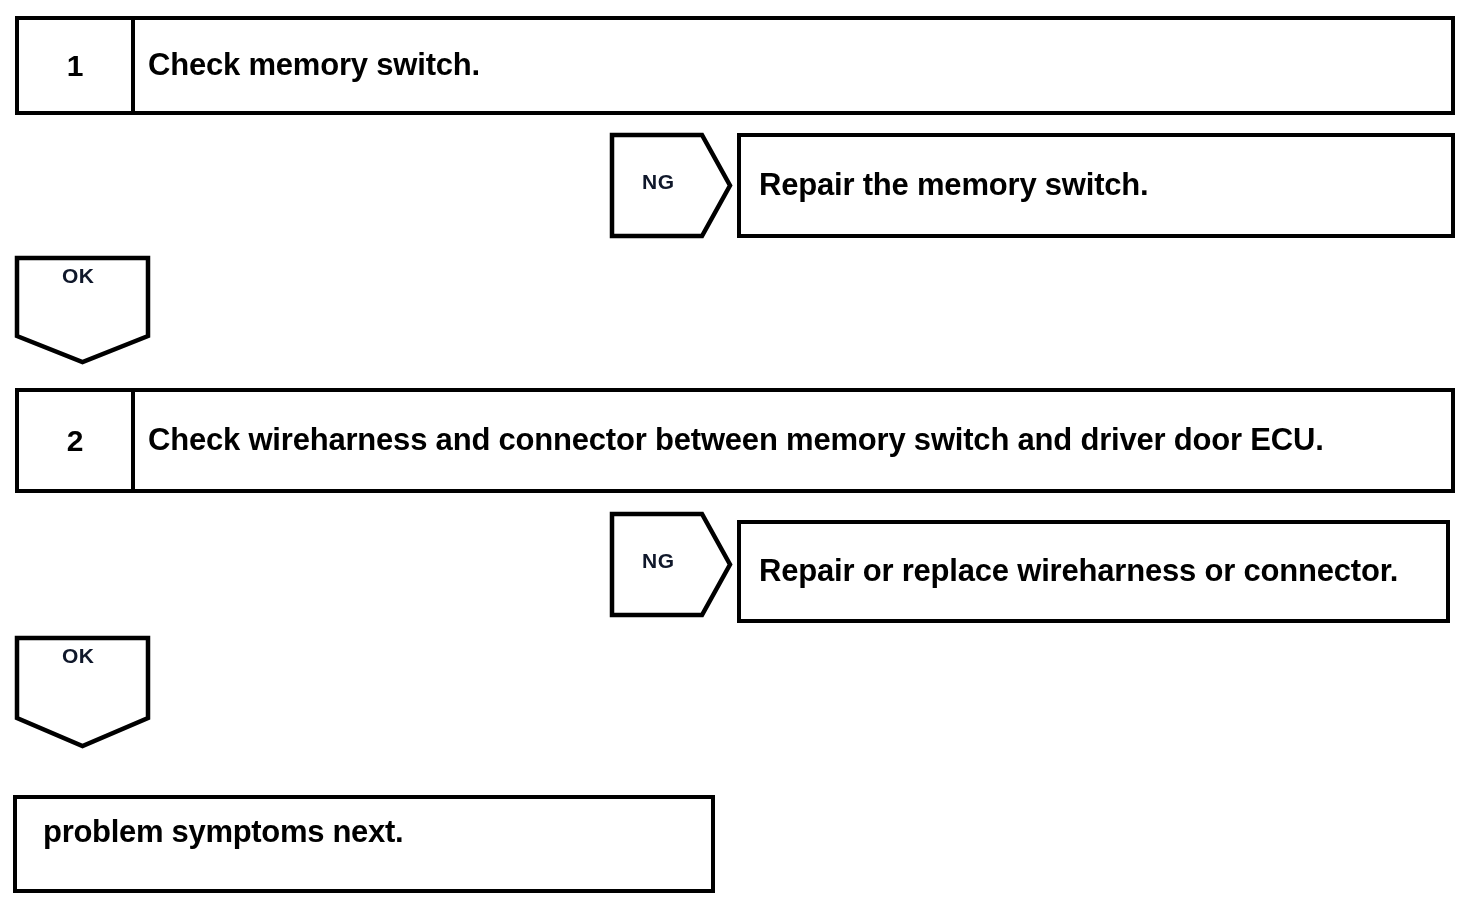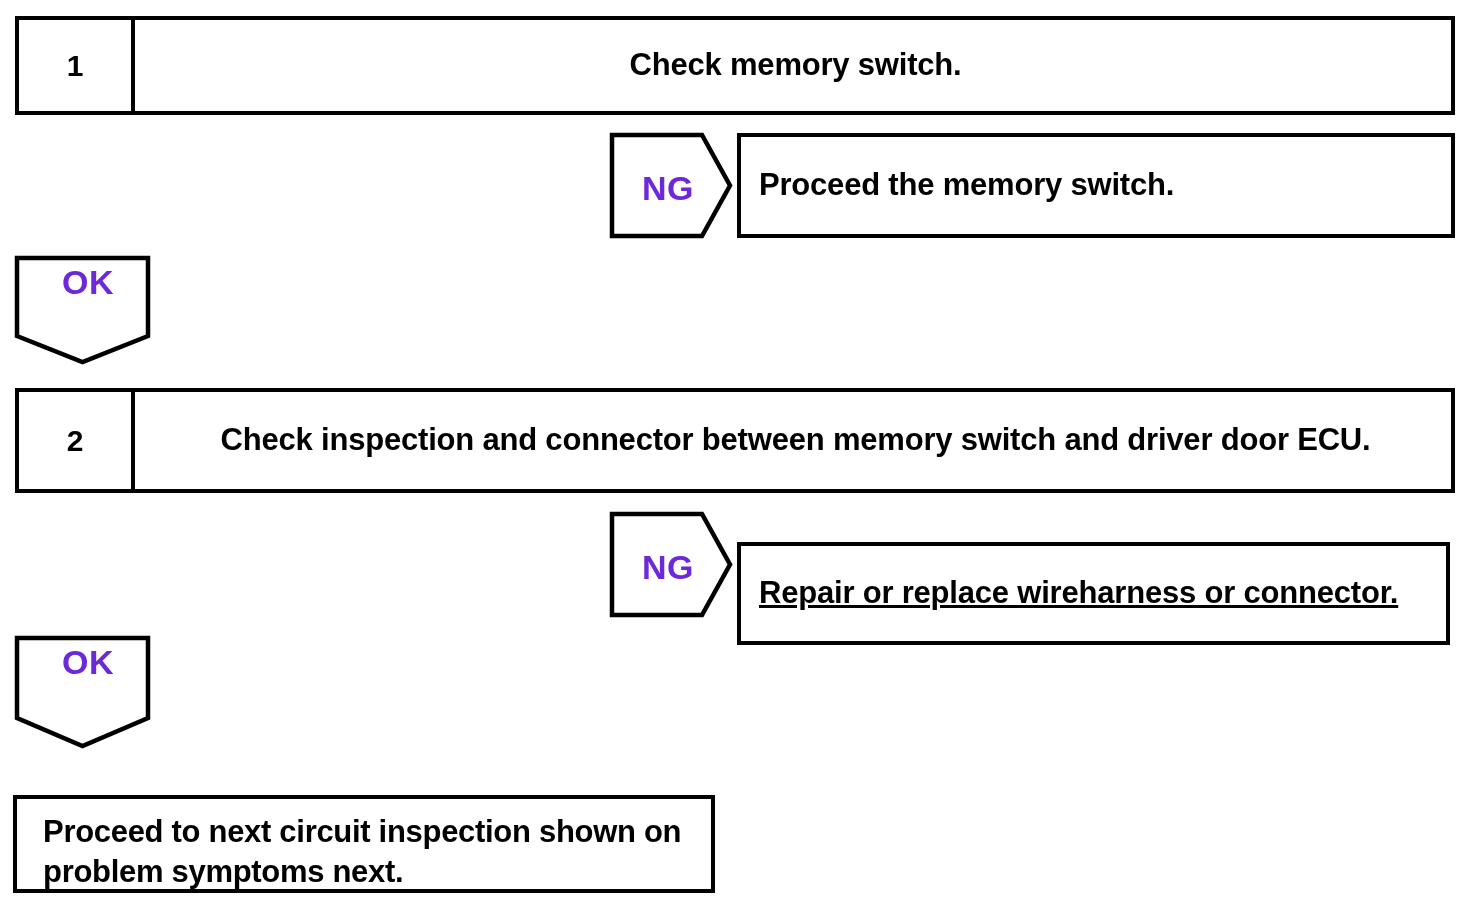--- a/index.html
+++ b/index.html
@@ -46,21 +46,20 @@
     font-weight: bold;
     color: #000000;
     line-height: 1;
   }
   .step-text-cell {
     flex: 1 1 auto;
     display: flex;
     align-items: center;
     padding-left: 13px;
     padding-right: 8px;
-    justify-content: center;
   }
   .step-text {
     font-size: 31px;
     font-weight: bold;
     color: #000000;
     line-height: 1.12;
     letter-spacing: -0.2px;
     white-space: nowrap;
   }
 
@@ -103,23 +102,23 @@
   
   .arrow-wrap {
     position: absolute;
   }
   .arrow-wrap svg {
     display: block;
     overflow: visible;
   }
   .arrow-label {
     position: absolute;
-    font-size: 34px;
+    font-size: 21px;
     font-weight: bold;
-    color: #6d28d9;
+    color: #0f172a;
     line-height: 1;
     letter-spacing: 0.5px;
   }
   .ng-label {
     left: 32px;
     top: 38px;
   }
   .ok-label {
     left: 47px;
     top: 9px;
@@ -140,55 +139,54 @@
   </div>
 
   <div class="arrow-wrap" style="left:610px; top:133px; width:122px; height:105px;">
     <svg width="122" height="105" viewBox="0 0 122 105">
       <polygon points="2,2 92,2 120,52.5 92,103 2,103" fill="#ffffff" stroke="#000000" stroke-width="4.5" stroke-linejoin="miter"></polygon>
     </svg>
     <span class="arrow-label ng-label">NG</span>
   </div>
 
   <div class="node result-box" style="left:737px; top:133px; width:718px; height:105px;">
-    <span class="result-text">Proceed the memory switch.</span>
+    <span class="result-text">Repair the memory switch.</span>
   </div>
 
   <div class="arrow-wrap" style="left:15px; top:256px; width:135px; height:108px;">
     <svg width="135" height="108" viewBox="0 0 135 108">
       <polygon points="2,2 133,2 133,80 67.5,106 2,80" fill="#ffffff" stroke="#000000" stroke-width="4.5" stroke-linejoin="miter"></polygon>
     </svg>
     <span class="arrow-label ok-label">OK</span>
   </div>
 
   <div class="node step-box" style="left:15px; top:388px; width:1440px; height:105px;">
     <div class="step-num-cell">
       <span class="step-num">2</span>
     </div>
     <div class="step-text-cell">
-      <span class="step-text">Check inspection and connector between memory switch and driver door ECU.</span>
+      <span class="step-text">Check wireharness and connector between memory switch and driver door ECU.</span>
     </div>
   </div>
 
   <div class="arrow-wrap" style="left:610px; top:512px; width:122px; height:105px;">
     <svg width="122" height="105" viewBox="0 0 122 105">
       <polygon points="2,2 92,2 120,52.5 92,103 2,103" fill="#ffffff" stroke="#000000" stroke-width="4.5" stroke-linejoin="miter"></polygon>
     </svg>
     <span class="arrow-label ng-label">NG</span>
   </div>
 
-  <div class="node result-box" style="left:737px; top:542px; width:713px; height:103px;text-decoration:underline;">
+  <div class="node result-box" style="left:737px; top:520px; width:713px; height:103px;">
     <span class="result-text">Repair or replace wireharness or connector.</span>
   </div>
 
   <div class="arrow-wrap" style="left:15px; top:636px; width:135px; height:112px;">
     <svg width="135" height="112" viewBox="0 0 135 112">
       <polygon points="2,2 133,2 133,82 67.5,110 2,82" fill="#ffffff" stroke="#000000" stroke-width="4.5" stroke-linejoin="miter"></polygon>
     </svg>
     <span class="arrow-label ok-label">OK</span>
   </div>
 
   <div class="node final-box" style="left:13px; top:795px; width:702px; height:98px;">
-    <span class="final-line">Proceed to next circuit inspection shown on</span>
     <span class="final-line">problem symptoms next.</span>
   </div>
 
 </div>
 
 </body></html>

